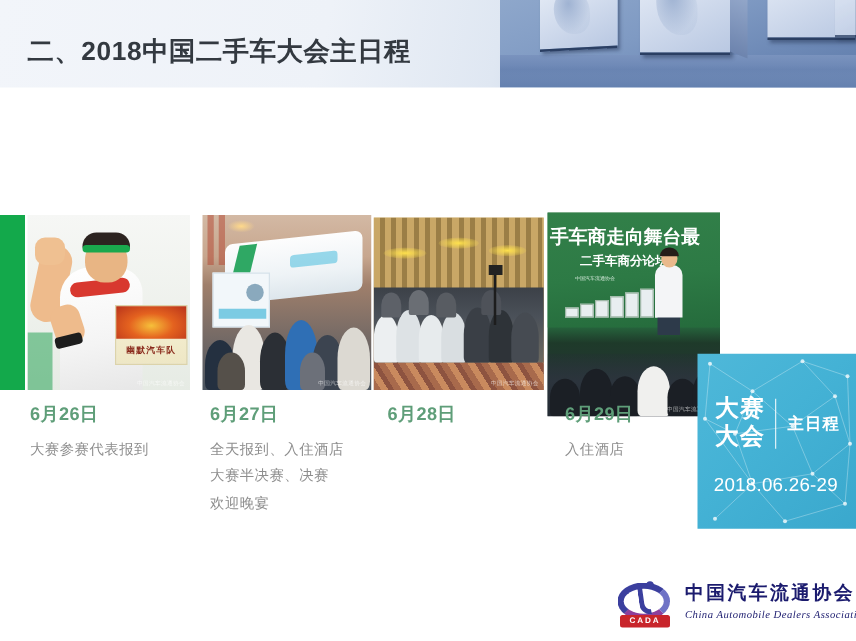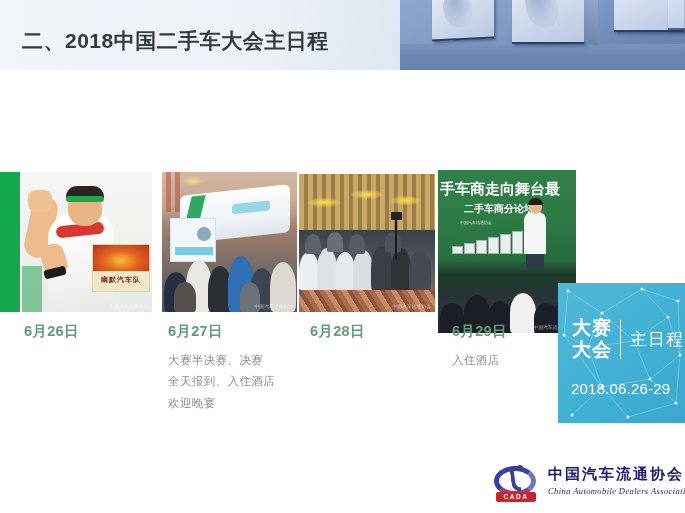--- a/index.html
+++ b/index.html
@@ -169,21 +169,21 @@
   .badge {
     position:absolute; left:558px; top:143px; width:127px; height:140px;
     background:linear-gradient(135deg,#4fb8d9 0%,#44b2d5 45%,#3aa8cd 100%);
     overflow:hidden;
   }
   .badge svg.net { position:absolute; left:0; top:0; width:127px; height:140px; }
   .badge-row { position:absolute; left:14px; top:34px; display:flex; align-items:center; }
   .badge-big { font-size:19px; font-weight:bold; color:#ffffff; line-height:1.18;
                letter-spacing:1px; }
   .badge-div { width:1px; height:40px; background:rgba(255,255,255,.8); margin:0 9px 0 8px; }
-  .badge-small{ font-size:17px; color:#ffffff; letter-spacing:1px; }
+  .badge-small{ font-size:13px; color:#ffffff; letter-spacing:1px;font-weight:bold; }
   .badge-date { position:absolute; left:13px; top:97px; font-size:15px;
                 font-weight:normal; color:#ffffff; letter-spacing:.2px; }
 
   
   .cols { position:absolute; left:0; top:322px; width:685px; height:110px; }
   .col { position:absolute; top:0; width:150px; }
   .col.c0 { left:24px; }
   .col.c1 { left:168px; }
   .col.c2 { left:310px; }
   .col.c3 { left:452px; }
@@ -367,26 +367,27 @@
       <div class="badge-small">主日程</div>
     </div>
     <div class="badge-date">2018.06.26-29</div>
   </div>
 </div>
 
 <div class="cols">
 
   <div class="col c0">
     <div class="col-date">6月26日</div>
+    <div class="col-line">大赛参赛代表报到</div>
   </div>
 
   <div class="col c1">
     <div class="col-date">6月27日</div>
+    <div class="col-line">全天报到、入住酒店</div>
     <div class="col-line">大赛半决赛、决赛</div>
-    <div class="col-line">全天报到、入住酒店</div>
     <div class="col-line">欢迎晚宴</div>
   </div>
 
   <div class="col c2">
     <div class="col-date">6月28日</div>
   </div>
 
   <div class="col c3">
     <div class="col-date">6月29日</div>
     <div class="col-line">入住酒店</div>

